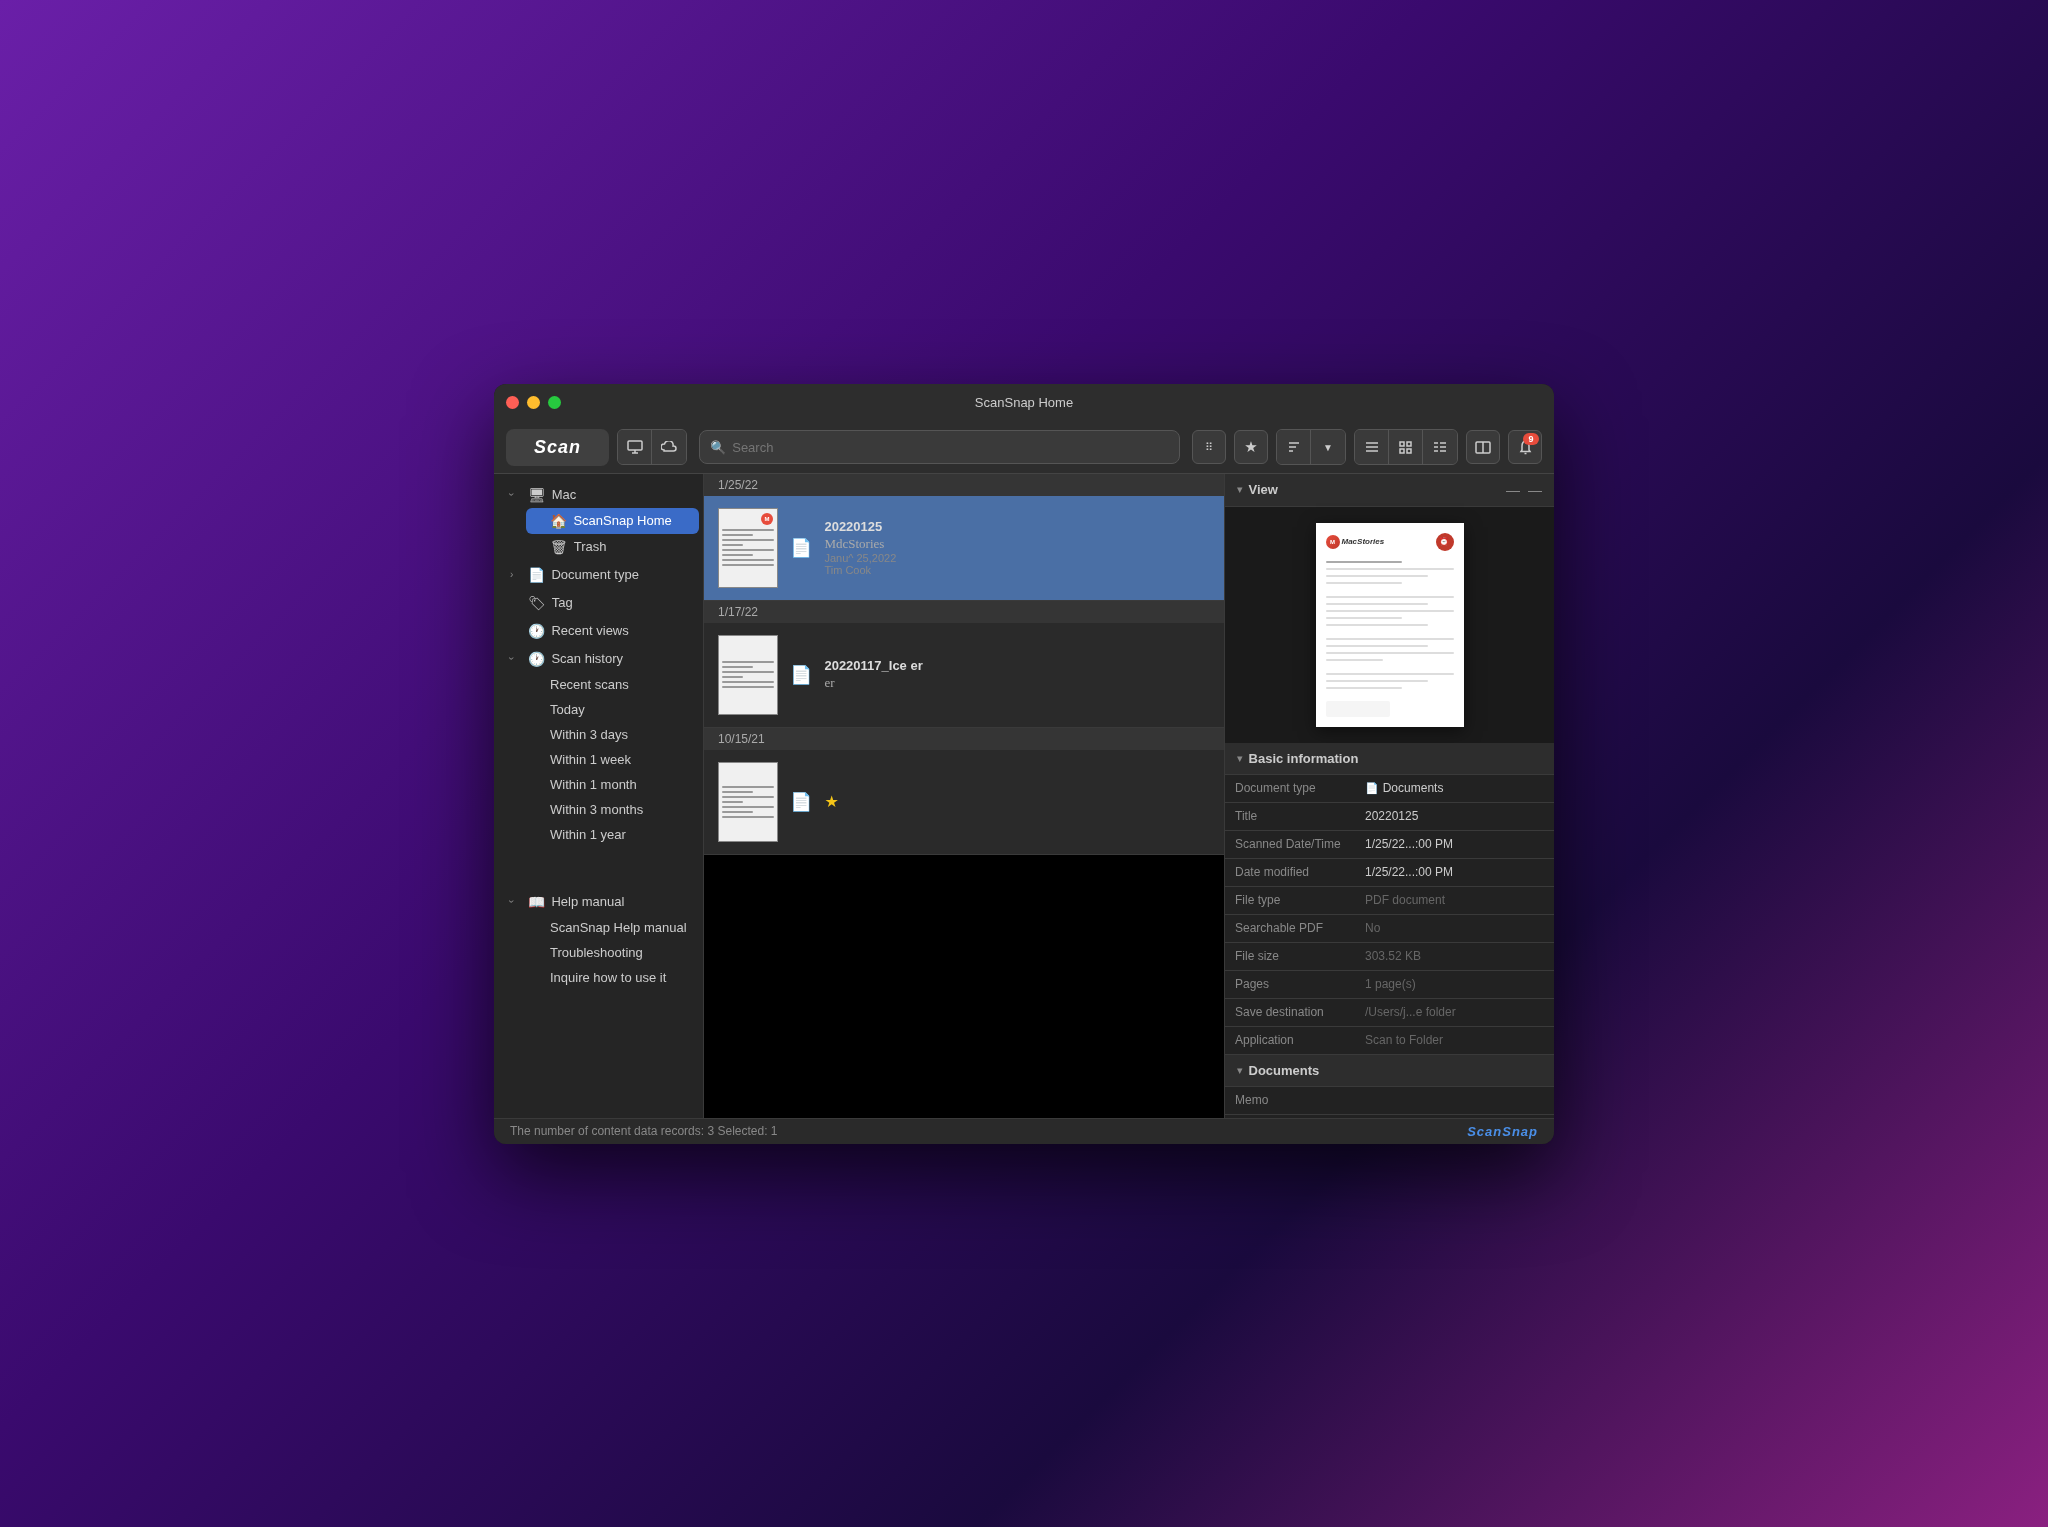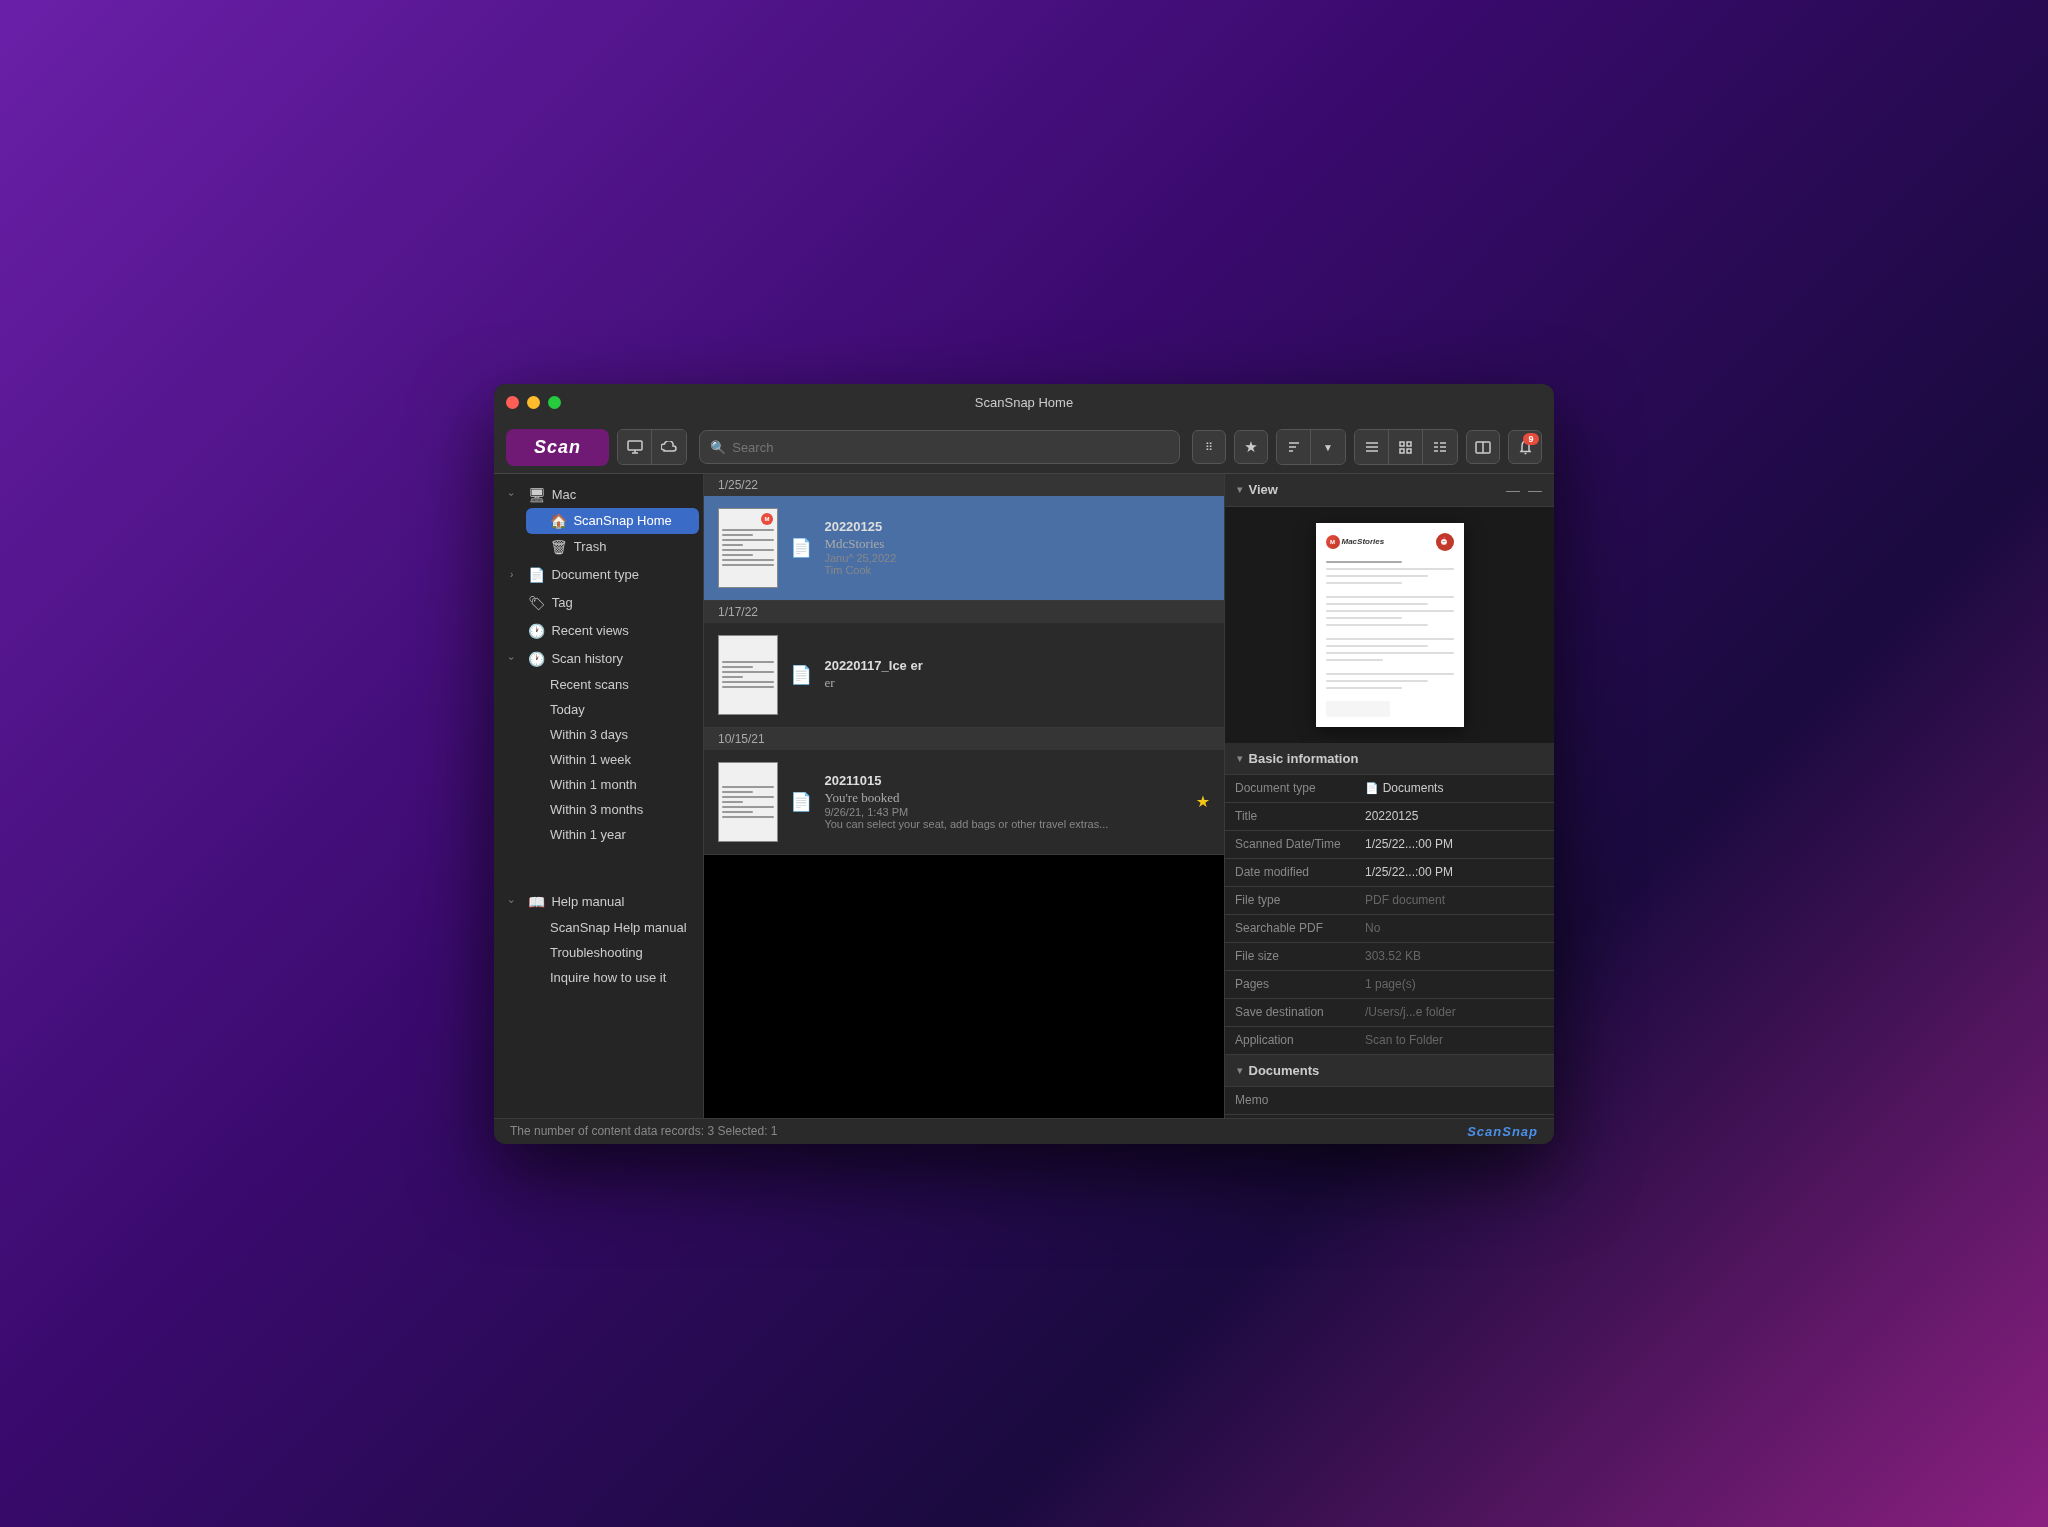--- a/index.html
+++ b/index.html
@@ -49,21 +49,21 @@
       background: #2d2d2d;
       border-bottom: 1px solid #444;
       height: 52px;
       display: flex;
       align-items: center;
       padding: 0 12px;
       gap: 8px;
       flex-shrink: 0;
     }
     .scan-btn {
-      background: #701a75;
+      background: #404040;
       color: white;
       border: none;
       border-radius: 8px;
       padding: 8px 28px;
       font-size: 18px;
       font-style: italic;
       font-weight: 700;
       cursor: pointer;
       letter-spacing: 1px;
     }
@@ -643,26 +643,20 @@
             <div class="thumb-line"></div>
               <div class="thumb-line short"></div>
             <div class="thumb-line"></div>
               <div class="thumb-line shorter"></div>
             <div class="thumb-line"></div>
               <div class="thumb-line short"></div>
             <div class="thumb-line"></div>
           </div>
         </div>
         <span class="doc-icon">📄</span>
-        <div class="scan-info">
-          <div class="scan-title">20211015</div>
-          <div class="scan-subtitle">You're booked</div>
-          <div class="scan-meta">9/26/21, 1:43 PM</div>
-          <div class="scan-meta">You can select your seat, add bags or other travel extras...</div>
-        </div>
         <span class="scan-star filled">★</span>
       </div>
 
     </div>
 
     <div class="right-panel">
 
       <div class="panel-section-header">
         <span style="color:#888;font-size:11px;">▾</span>
         <span class="panel-section-title">View</span>

